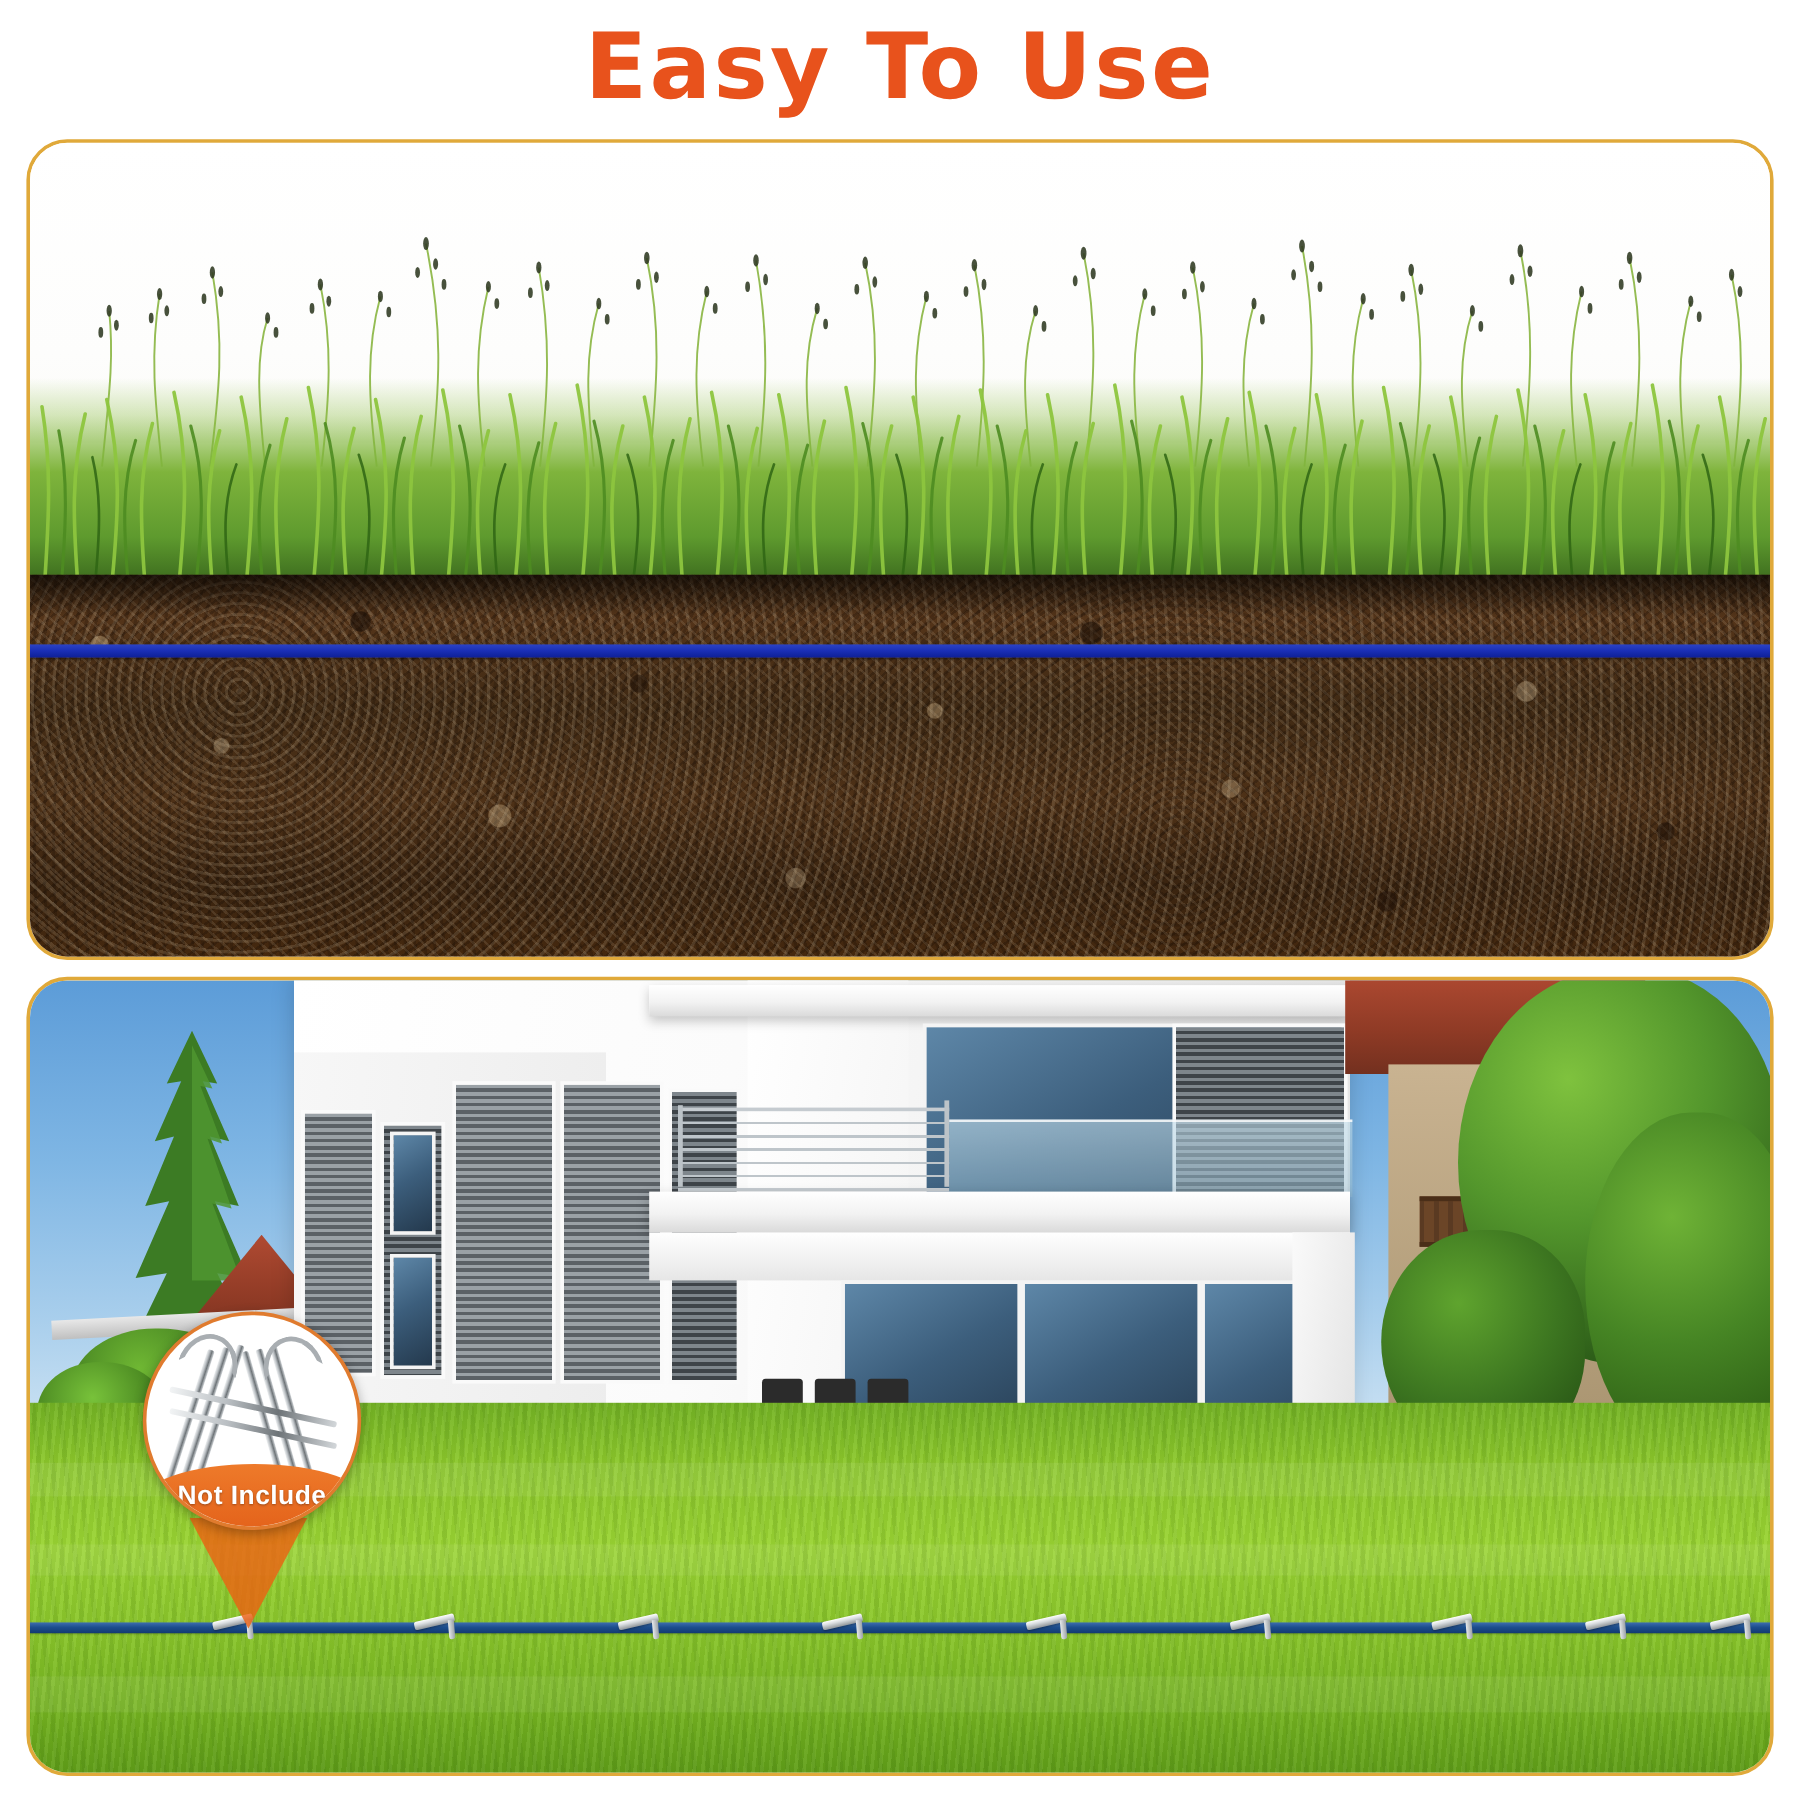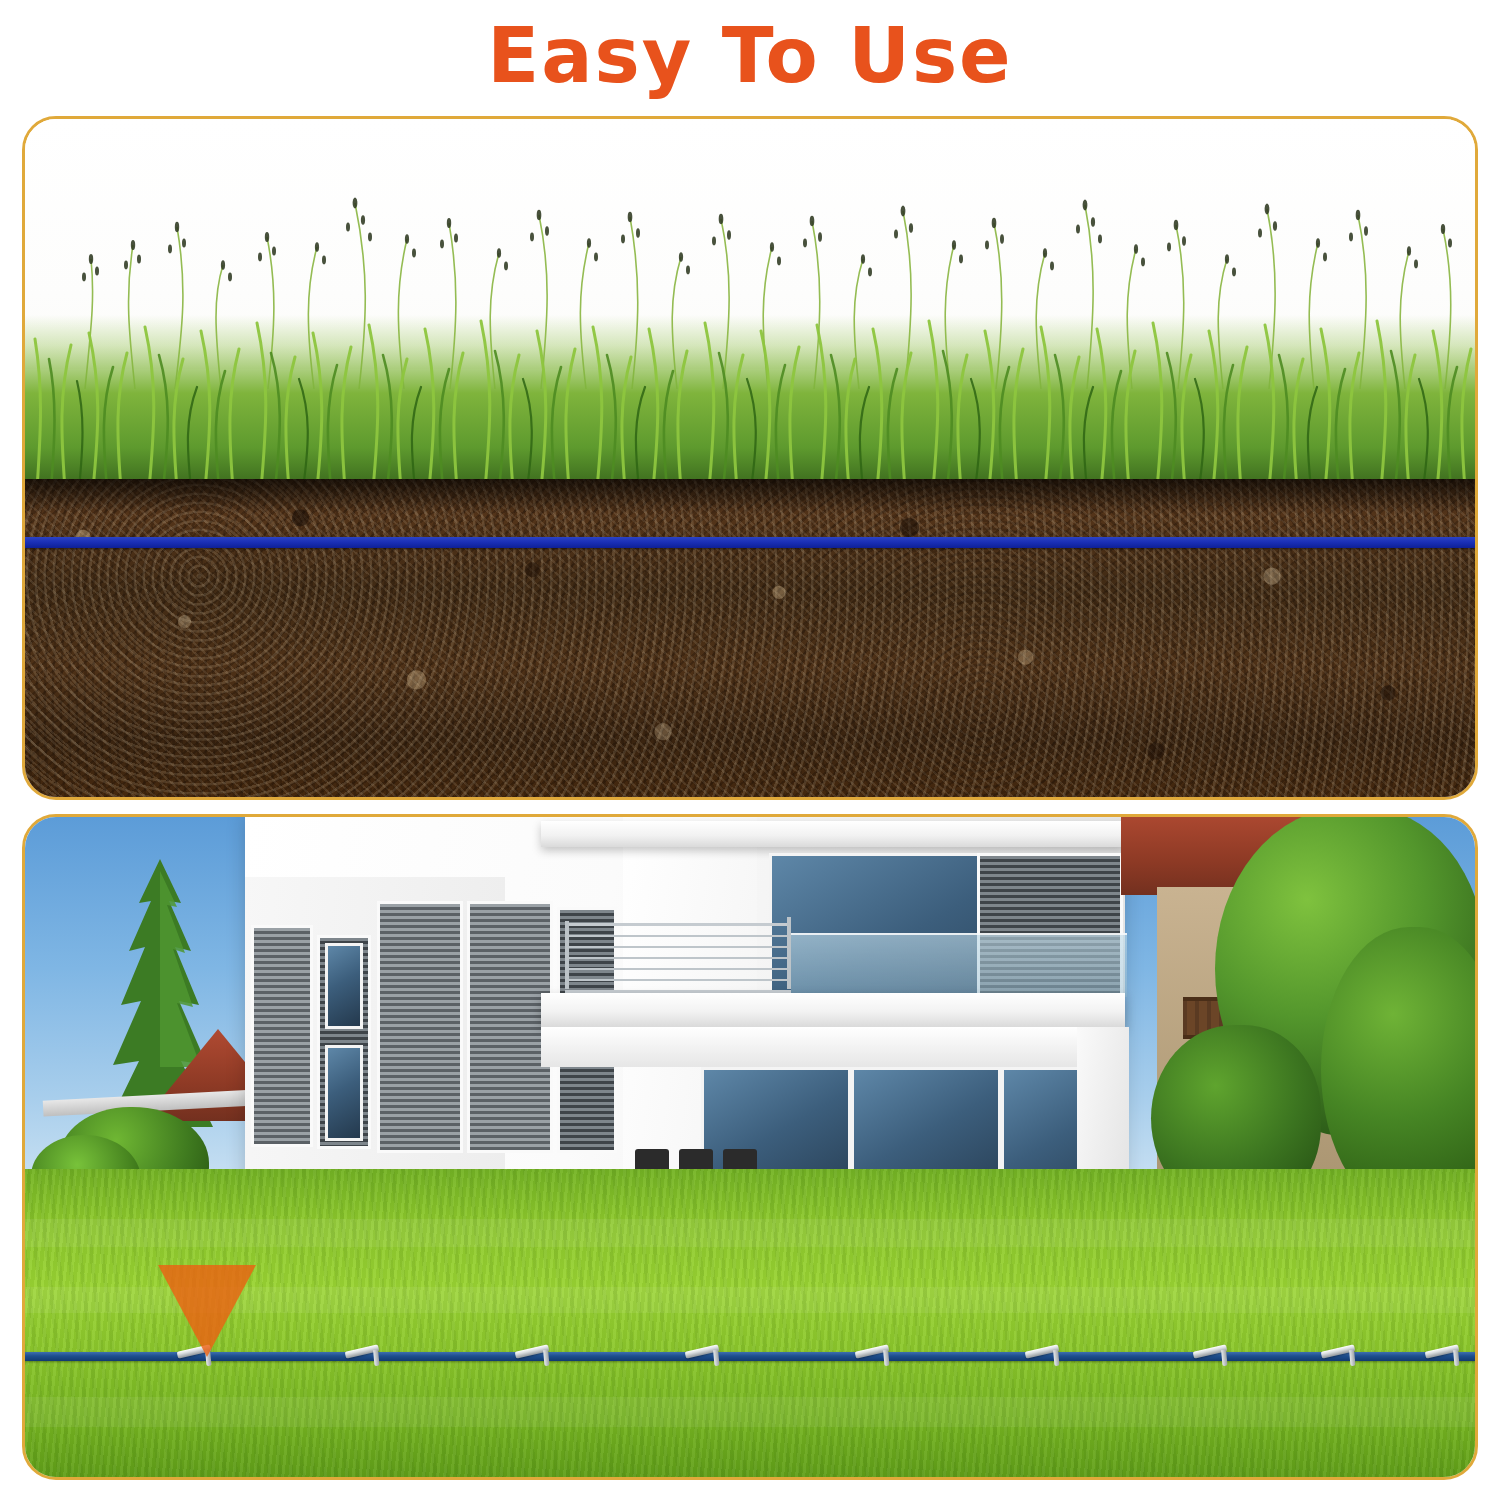--- a/index.html
+++ b/index.html
@@ -660,14 +660,29 @@
   <div class="staple" style="left:490px; top:531px;"></div>
   <div class="staple" style="left:660px; top:531px;"></div>
   <div class="staple" style="left:830px; top:531px;"></div>
   <div class="staple" style="left:1000px; top:531px;"></div>
   <div class="staple" style="left:1168px; top:531px;"></div>
   <div class="staple" style="left:1296px; top:531px;"></div>
   <div class="staple" style="left:1400px; top:531px;"></div>
 
   <div class="pointer-cone"></div>
 
+  <div class="callout">
+    <div class="stake" style="left:32px; top:26px; width:6px; height:124px; transform:rotate(18deg);"></div>
+    <div class="stake" style="left:44px; top:24px; width:6px; height:128px; transform:rotate(18deg);"></div>
+    <div class="stake" style="left:56px; top:22px; width:6px; height:130px; transform:rotate(18deg);"></div>
+    <div class="stake-arc" style="left:30px; top:16px; width:42px; height:22px; transform:rotate(18deg);"></div>
+    <div class="stake" style="left:96px; top:28px; width:6px; height:124px; transform:rotate(-16deg);"></div>
+    <div class="stake" style="left:108px; top:26px; width:6px; height:126px; transform:rotate(-16deg);"></div>
+    <div class="stake" style="left:120px; top:24px; width:6px; height:126px; transform:rotate(-16deg);"></div>
+    <div class="stake-arc" style="left:94px; top:18px; width:42px; height:22px; transform:rotate(-16deg);"></div>
+    <div class="stake" style="left:18px; top:74px; width:142px; height:5px; transform:rotate(12deg);"></div>
+    <div class="stake" style="left:18px; top:92px; width:142px; height:5px; transform:rotate(12deg);"></div>
+
+    <div class="not-include-band"></div>
+    <div class="not-include-text">Not Include</div>
+  </div>
 
 </div>
 
 </body></html>

